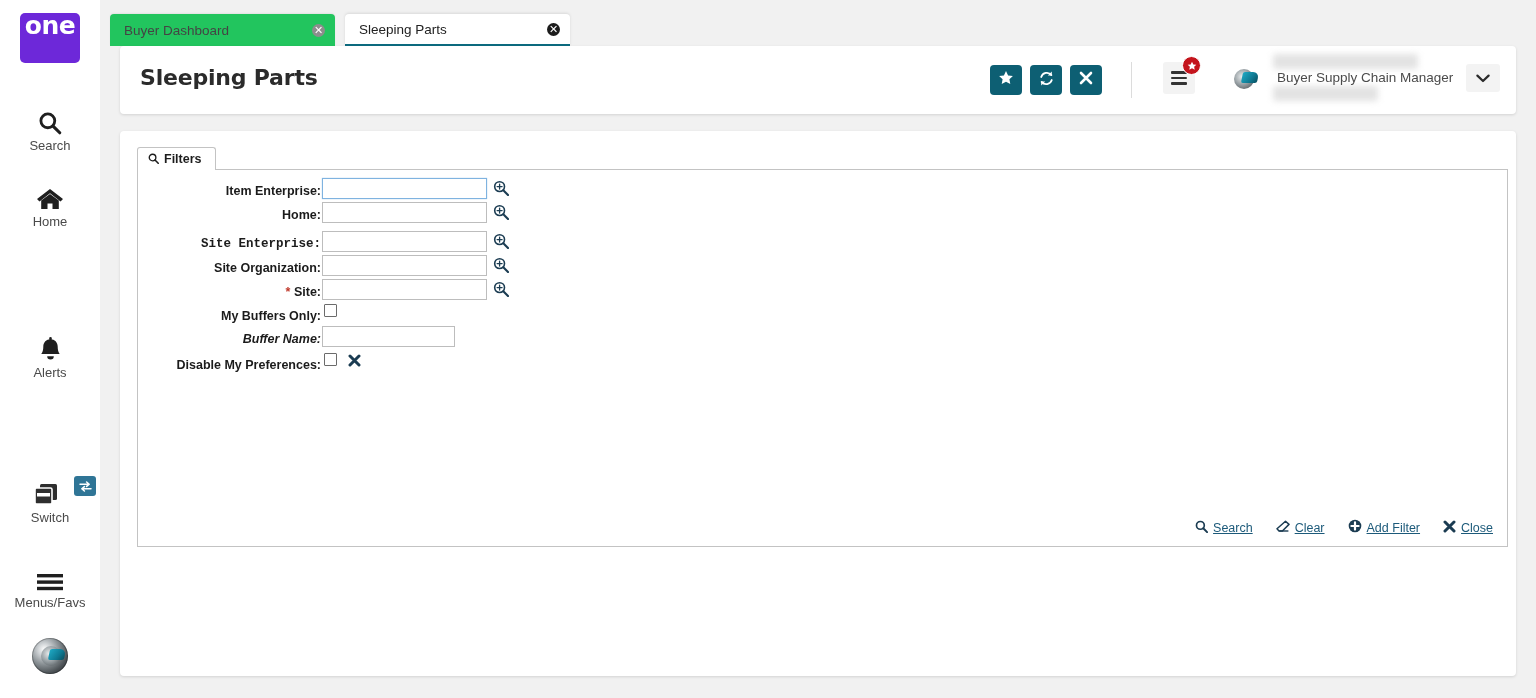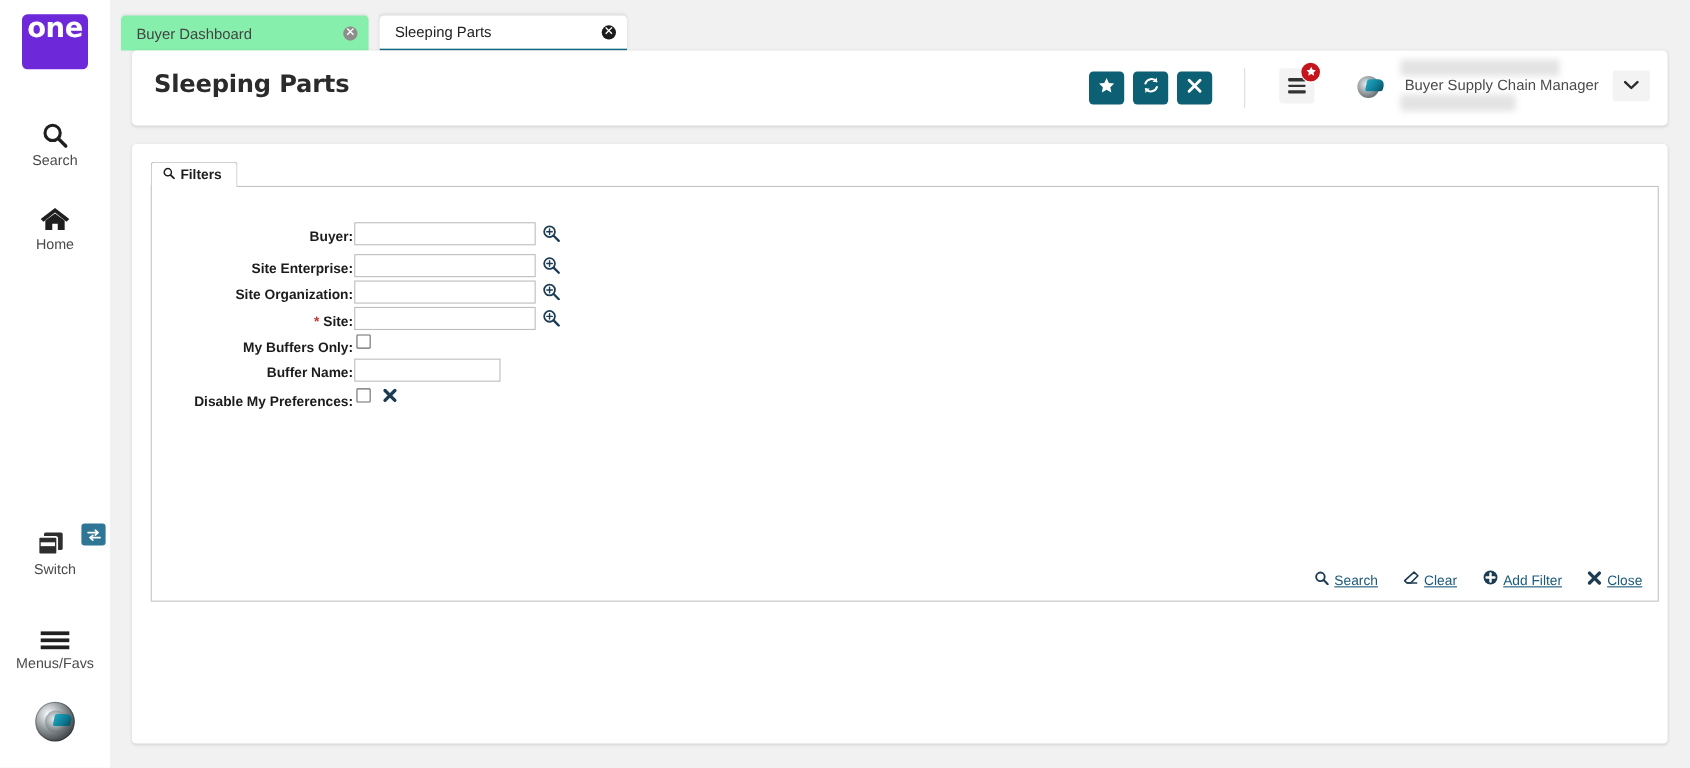--- a/index.html
+++ b/index.html
@@ -65,21 +65,21 @@
 
   
   #tabbar { position: absolute; left: 110px; top: 14px; height: 32px; }
   .tab {
     position: absolute; top: 0; height: 32px;
     border-radius: 4px 4px 0 0;
     display: flex; align-items: center;
     padding: 0 10px 0 14px;
     cursor: pointer;
   }
-  .tab.inactive { background: #86efac; box-shadow: 0 -1px 2px rgba(0,0,0,0.06); text-align: center; }
+  .tab.inactive { background: #22c55e; box-shadow: 0 -1px 2px rgba(0,0,0,0.06); text-align: center; }
   .tab.active { background: #ffffff; border-bottom: 2px solid #0d6b7f; box-shadow: 0 -1px 3px rgba(0,0,0,0.10); }
   .tab-lbl { font-size: 13.5px; color: #444; white-space: nowrap; }
   .tab.active .tab-lbl { color: #222; }
   .tab-close {
     margin-left: auto; width: 13px; height: 13px; border-radius: 50%;
     display: flex; align-items: center; justify-content: center;
     font-size: 11px; line-height: 1; color: #fff; cursor: pointer;
   }
   .tab.inactive .tab-close { background: #8d8d8d; }
   .tab.active .tab-close { background: #1c1c1c; }
@@ -210,20 +210,30 @@
         <span class="nav-ico">
           <svg width="28" height="25" viewBox="0 0 28 25">
               <path d="M14 2 L27 12 L24.5 14.5 L14 6.2 L3.5 14.5 L1 12 Z" fill="#1f1f1f"></path>
               <path d="M5.2 13.5 L14 7 L22.8 13.5 V22 H16.5 V16.5 H11.5 V22 H5.2 Z" fill="#1f1f1f"></path>
             </svg>
         </span>
         <span class="nav-lbl">Home</span>
       </div>
 
 
+      <div class="nav-item" style="top:333px">
+        <span class="nav-ico">
+          <svg width="25" height="26" viewBox="0 0 25 26">
+              <path d="M12.5 2.2 c-4.2 0-7.2 3.1-7.2 7.3 0 5.6-2 7.4-2 7.4 h18.4 s-2-1.8-2-7.4 c0-4.2-3-7.3-7.2-7.3z" fill="#1f1f1f"></path>
+              <rect x="11.2" y="0" width="2.6" height="3.3" rx="1.3" fill="#1f1f1f"></rect>
+              <path d="M9.2 19.2 h6.6 a3.3 3.3 0 0 1-6.6 0z" fill="#1f1f1f"></path>
+            </svg>
+        </span>
+        <span class="nav-lbl">Alerts</span>
+      </div>
 
 
       <div class="nav-item" style="top:478px">
         <span class="nav-ico" style="position:relative;width:100%;">
           <svg width="30" height="26" viewBox="0 0 30 26" style="margin-left:-6px">
               <rect x="8" y="2" width="17" height="16" rx="1.5" fill="#2e2e2e"></rect>
               <rect x="3" y="6" width="17" height="16" rx="1.5" fill="#2e2e2e" stroke="#fff" stroke-width="1.6"></rect>
               <rect x="5" y="11" width="13" height="3.5" fill="#fff"></rect>
             </svg>
           <span class="switch-badge">
@@ -333,35 +343,46 @@
         <svg width="11" height="11" viewBox="0 0 14 14">
             <circle cx="5.8" cy="5.8" r="4.2" fill="none" stroke="#1d1d1d" stroke-width="1.7"></circle>
             <line x1="8.9" y1="8.9" x2="13" y2="13" stroke="#1d1d1d" stroke-width="2" stroke-linecap="round"></line>
           </svg>
       </span>
       <span id="filters-tab-lbl">Filters</span>
     </div>
 
     <div id="filters-box">
 
+      <div class="frow" style="top:8px; width:1371px;">
+        <span class="flabel" style="right:1188px; top:3px;">Item Enterprise:</span>
+        <input class="finput focused" style="left: 184px; top: 0px; width: 165px;" type="text" value="">
+        <span class="lookup" style="left:355px; top:2px;">
+          <svg width="16" height="16" viewBox="0 0 16 16">
+              <circle cx="6.6" cy="6.6" r="4.9" fill="none" stroke="#1b3c52" stroke-width="1.6"></circle>
+              <line x1="10.3" y1="10.3" x2="15" y2="15" stroke="#1b3c52" stroke-width="2.1" stroke-linecap="round"></line>
+              <path d="M6.6 4.1 v5 M4.1 6.6 h5" stroke="#1b3c52" stroke-width="1.3" stroke-linecap="round"></path>
+            </svg>
+        </span>
+      </div>
 
       <div class="frow" style="top:32px; width:1371px;">
-        <span class="flabel" style="right:1188px; top:3px;">Buyer:</span>
+        <span class="flabel" style="right:1188px; top:3px;">Home:</span>
         <input class="finput" style="left: 184px; top: 0px; width: 165px;" type="text" value="">
         <span class="lookup" style="left:355px; top:2px;">
           <svg width="16" height="16" viewBox="0 0 16 16">
               <circle cx="6.6" cy="6.6" r="4.9" fill="none" stroke="#1b3c52" stroke-width="1.6"></circle>
               <line x1="10.3" y1="10.3" x2="15" y2="15" stroke="#1b3c52" stroke-width="2.1" stroke-linecap="round"></line>
               <path d="M6.6 4.1 v5 M4.1 6.6 h5" stroke="#1b3c52" stroke-width="1.3" stroke-linecap="round"></path>
             </svg>
         </span>
       </div>
 
       <div class="frow" style="top:61px; width:1371px;">
-        <span class="flabel" style="right:1188px; top:3px;">Site Enterprise:</span>
+        <span class="flabel" style="right:1188px; top:3px;font-family:Liberation Mono, monospace;">Site Enterprise:</span>
         <input class="finput" style="left: 184px; top: 0px; width: 165px;" type="text" value="">
         <span class="lookup" style="left:355px; top:2px;">
           <svg width="16" height="16" viewBox="0 0 16 16">
               <circle cx="6.6" cy="6.6" r="4.9" fill="none" stroke="#1b3c52" stroke-width="1.6"></circle>
               <line x1="10.3" y1="10.3" x2="15" y2="15" stroke="#1b3c52" stroke-width="2.1" stroke-linecap="round"></line>
               <path d="M6.6 4.1 v5 M4.1 6.6 h5" stroke="#1b3c52" stroke-width="1.3" stroke-linecap="round"></path>
             </svg>
         </span>
       </div>
 
@@ -388,21 +409,21 @@
             </svg>
         </span>
       </div>
 
       <div class="frow" style="top:134px; width:1371px;">
         <span class="flabel" style="right:1188px; top:2px;">My Buffers Only:</span>
         <input class="fcheck" style="left: 186px; top: 0px;" type="checkbox">
       </div>
 
       <div class="frow" style="top:156px; width:1371px;">
-        <span class="flabel" style="right:1188px; top:3px;">Buffer Name:</span>
+        <span class="flabel" style="right:1188px; top:3px;font-style:italic;">Buffer Name:</span>
         <input class="finput" style="left: 184px; top: 0px; width: 133px;" type="text" value="">
       </div>
 
       <div class="frow" style="top:183px; width:1371px;">
         <span class="flabel" style="right:1188px; top:2px;">Disable My Preferences:</span>
         <input class="fcheck" style="left: 186px; top: 0px;" type="checkbox">
         <span class="clearx" style="left:210px; top:0px;">
           <svg width="13" height="13" viewBox="0 0 13 13">
               <path d="M2 2 L11 11 M11 2 L2 11" stroke="#1b3c52" stroke-width="3" stroke-linecap="round"></path>
             </svg>

